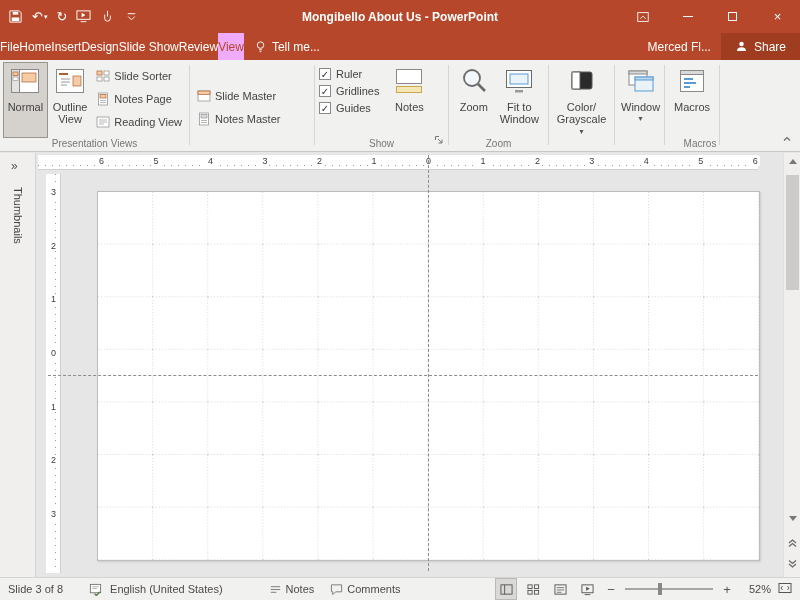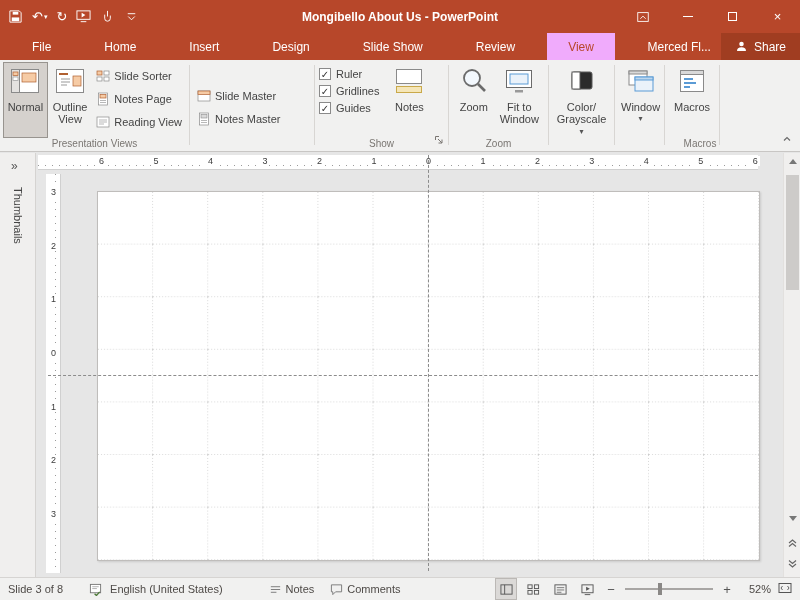--- a/index.html
+++ b/index.html
@@ -14,21 +14,21 @@
   .qicon svg { width:15px; height:15px; }
   .tiny-dd { font-size:7px; margin-left:1px; }
   .wtitle { position:absolute; left:200px; right:200px; top:0; height:33px; display:flex; align-items:center; justify-content:center; font-size:12px;font-weight:bold; }
   .win-controls { position:absolute; right:0; top:0; height:33px; display:flex; }
   .win-btn { width:45px; height:33px; display:flex; align-items:center; justify-content:center; font-size:13px; color:#fff; }
   .min-glyph { display:inline-block; width:10px; border-bottom:1px solid #fff; }
   .max-glyph { display:inline-block; width:9px; height:9px; border:1px solid #fff; }
 
   
   .tabbar { position:absolute; top:33px; left:0; right:0; height:27px; background:#B7472A; display:flex; align-items:stretch; color:#fff; }
-  .tab { padding:0 21px; display:flex; align-items:center; font-size:12px; white-space:nowrap;margin-left:11px; }
+  .tab { padding:0 0; display:flex; align-items:center; font-size:12px; white-space:nowrap; }
   .tab.active { background:#f0abfc; color:#B7472A; }
   .tellme { display:flex; align-items:center; gap:5px; padding:0 8px; margin-left:2px; white-space:nowrap; }
   .tellme svg { width:13px; height:13px; }
   .account { margin-left:auto; display:flex; align-items:center; padding:0 10px; white-space:nowrap; }
   .share { display:flex; align-items:center; gap:6px; padding:0 14px; background:#A03D21; white-space:nowrap; }
   .share svg { width:13px; height:13px; }
 
   
   .ribbon { position:absolute; top:60px; left:0; right:0; height:92px; background:#F1F1F0; border-bottom:1px solid #C8C6C4; }
   .group { position:absolute; top:1px; height:89px; display:flex; align-items:flex-start; padding:2px 3px; }
@@ -151,20 +151,28 @@
   </div>
 
   <div class="tabbar">
     <div class="tab">File</div>
     <div class="tab">Home</div>
     <div class="tab">Insert</div>
     <div class="tab">Design</div>
     <div class="tab">Slide Show</div>
     <div class="tab">Review</div>
     <div class="tab active">View</div>
+    <div class="tellme">
+      <svg viewBox="0 0 14 14">
+          <circle cx="7" cy="5.5" r="3.5" fill="none" stroke="#fff"></circle>
+          <line x1="5.5" y1="10.5" x2="8.5" y2="10.5" stroke="#fff"></line>
+          <line x1="6" y1="12.5" x2="8" y2="12.5" stroke="#fff"></line>
+        </svg>
+      <span>Tell me...</span>
+    </div>
     <div class="account">Merced Fl...</div>
     <div class="share">
       <svg viewBox="0 0 16 16">
           <circle cx="8" cy="5" r="2.8" fill="#fff"></circle>
           <path d="M2.5 13.5 a5.5 4.5 0 0 1 11 0 z" fill="#fff"></path>
         </svg>
       <span>Share</span>
     </div>
   </div>
 

